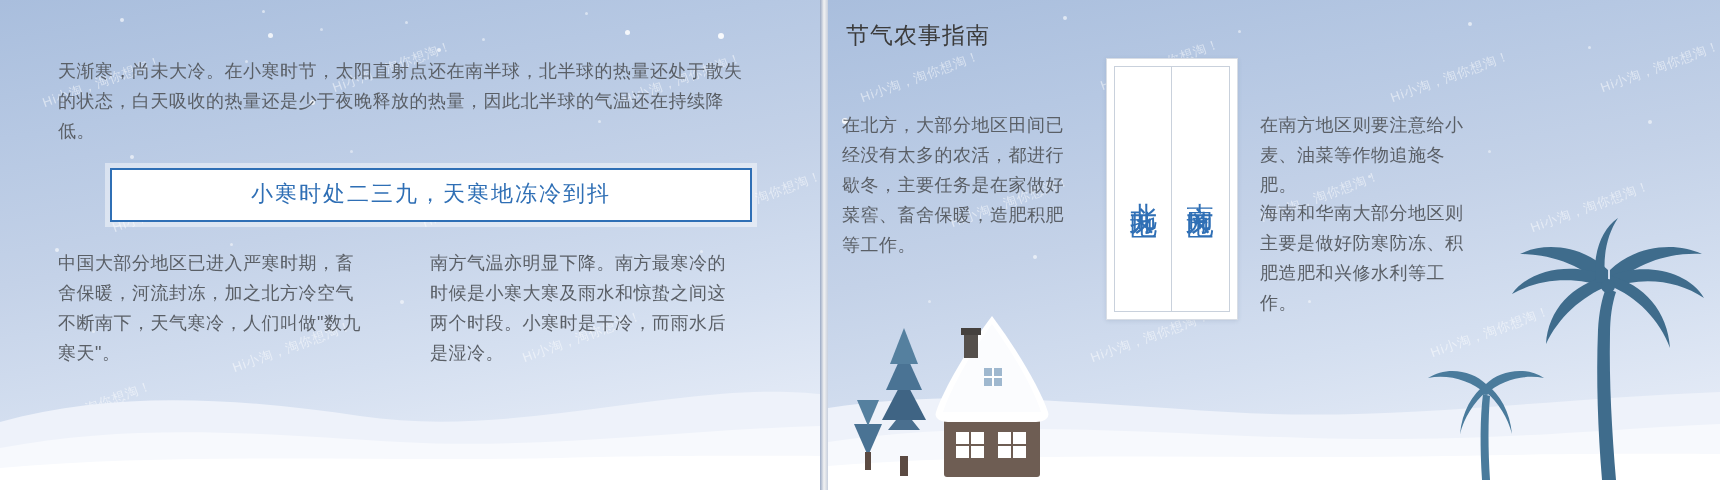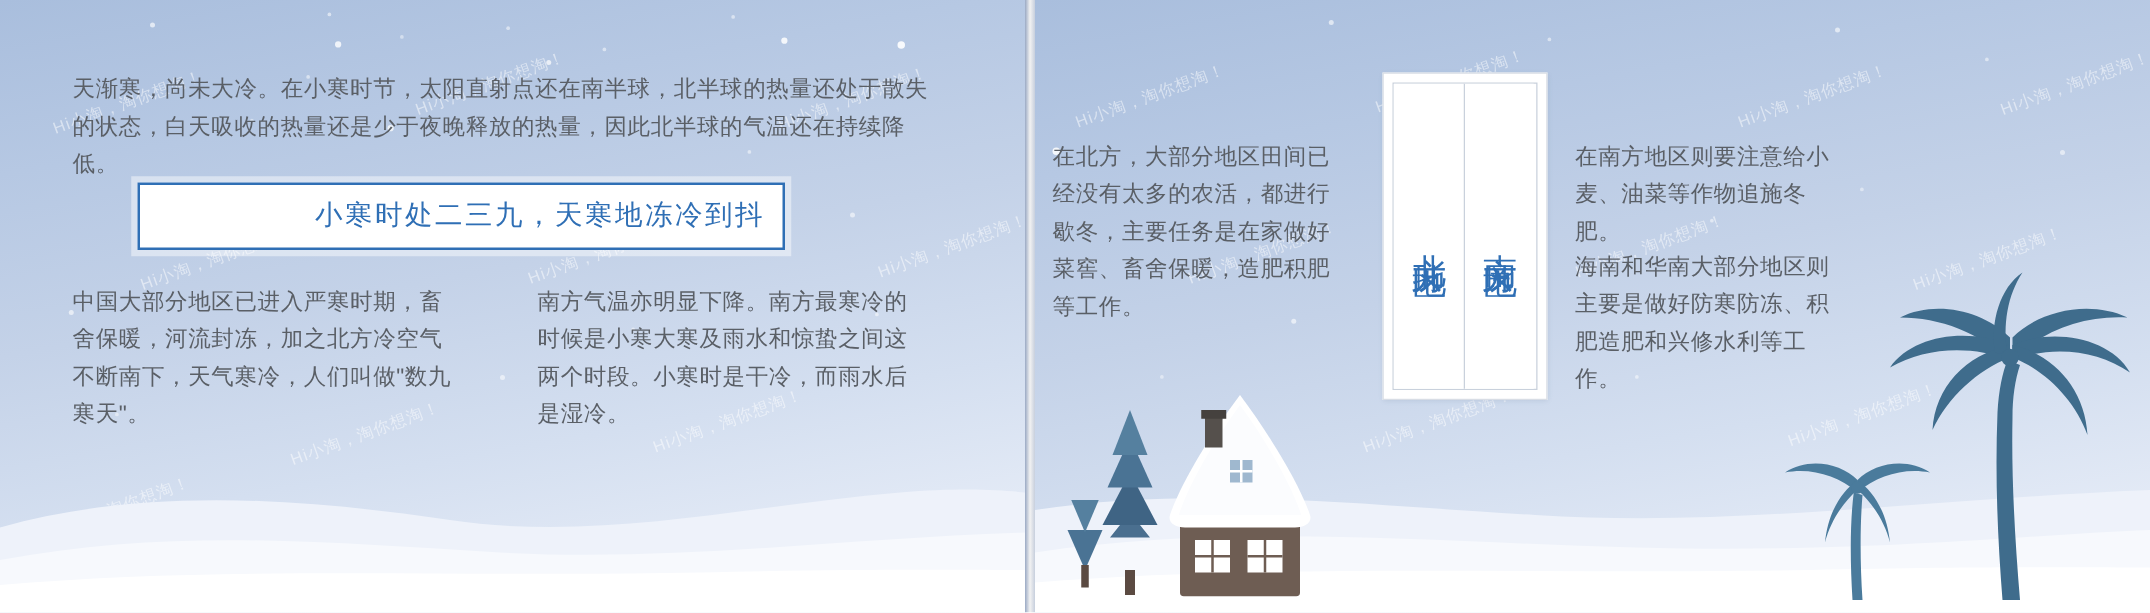--- a/index.html
+++ b/index.html
@@ -124,21 +124,21 @@
     <svg class="snow" viewBox="0 0 820 160" preserveAspectRatio="none">
       <path d="M0,92 C120,58 250,70 360,86 C480,104 600,74 720,64 C770,60 800,62 820,64 L820,160 L0,160 Z" fill="#eef2fa"></path>
       <path d="M0,118 C140,92 260,104 400,112 C540,120 680,100 820,96 L820,160 L0,160 Z" fill="#f7f9fd"></path>
       <path d="M0,138 C180,122 380,132 560,128 C680,125 760,126 820,126 L820,160 L0,160 Z" fill="#ffffff"></path>
     </svg>
 
     <div class="content" style="left:58px;top:20px;width:700px;">
 
       <p class="body-text" style="margin-top:36px;width:690px;">天渐寒，尚未大冷。在小寒时节，太阳直射点还在南半球，北半球的热量还处于散失的状态，白天吸收的热量还是少于夜晚释放的热量，因此北半球的气温还在持续降低。</p>
 
-      <div class="quote-box" style="width:518px;margin-left:52px;text-align:right;">
+      <div class="quote-box" style="margin-top:22px;width:642px;margin-left:52px;">
         <div class="quote-text">小寒时处二三九，天寒地冻冷到抖</div>
       </div>
 
       <div class="two-col" style="margin-top:26px;margin-left:0;">
         <div class="col">
           <p class="body-text">中国大部分地区已进入严寒时期，畜舍保暖，河流封冻，加之北方冷空气不断南下，天气寒冷，人们叫做"数九寒天"。</p>
         </div>
         <div class="col" style="margin-left:28px;">
           <p class="body-text">南方气温亦明显下降。南方最寒冷的时候是小寒大寒及雨水和惊蛰之间这两个时段。小寒时是干冷，而雨水后是湿冷。</p>
         </div>
@@ -233,20 +233,21 @@
 
         <path d="M66,300 C64,268 64,238 67,214 L74,216 C72,240 72,270 74,300 Z"></path>
         <path d="M70,214 C54,200 32,194 12,198 C30,186 56,190 70,204 Z"></path>
         <path d="M70,214 C86,200 108,194 128,198 C110,186 84,190 70,204 Z"></path>
         <path d="M70,212 C58,222 48,238 44,254 C46,232 56,214 70,204 Z"></path>
         <path d="M70,212 C82,222 92,238 96,254 C94,232 84,214 70,204 Z"></path>
         <circle cx="70" cy="210" r="5"></circle>
       </g>
     </svg>
 
+    <h2 class="sec-title content" style="left:18px;top:20px;">节气农事指南</h2>
 
     <p class="body-text content" style="left:14px;top:110px;width:240px;">在北方，大部分地区田间已经没有太多的农活，都进行歇冬，主要任务是在家做好菜窖、畜舍保暖，造肥积肥等工作。</p>
 
     <div class="signboard" style="left:278px;top:58px;width:132px;height:262px;">
       <div class="signboard-inner">
         <div class="sign-panel">
           <span class="sign-text">北方地区</span>
         </div>
         <div class="sign-panel">
           <span class="sign-text">南方地区</span>

